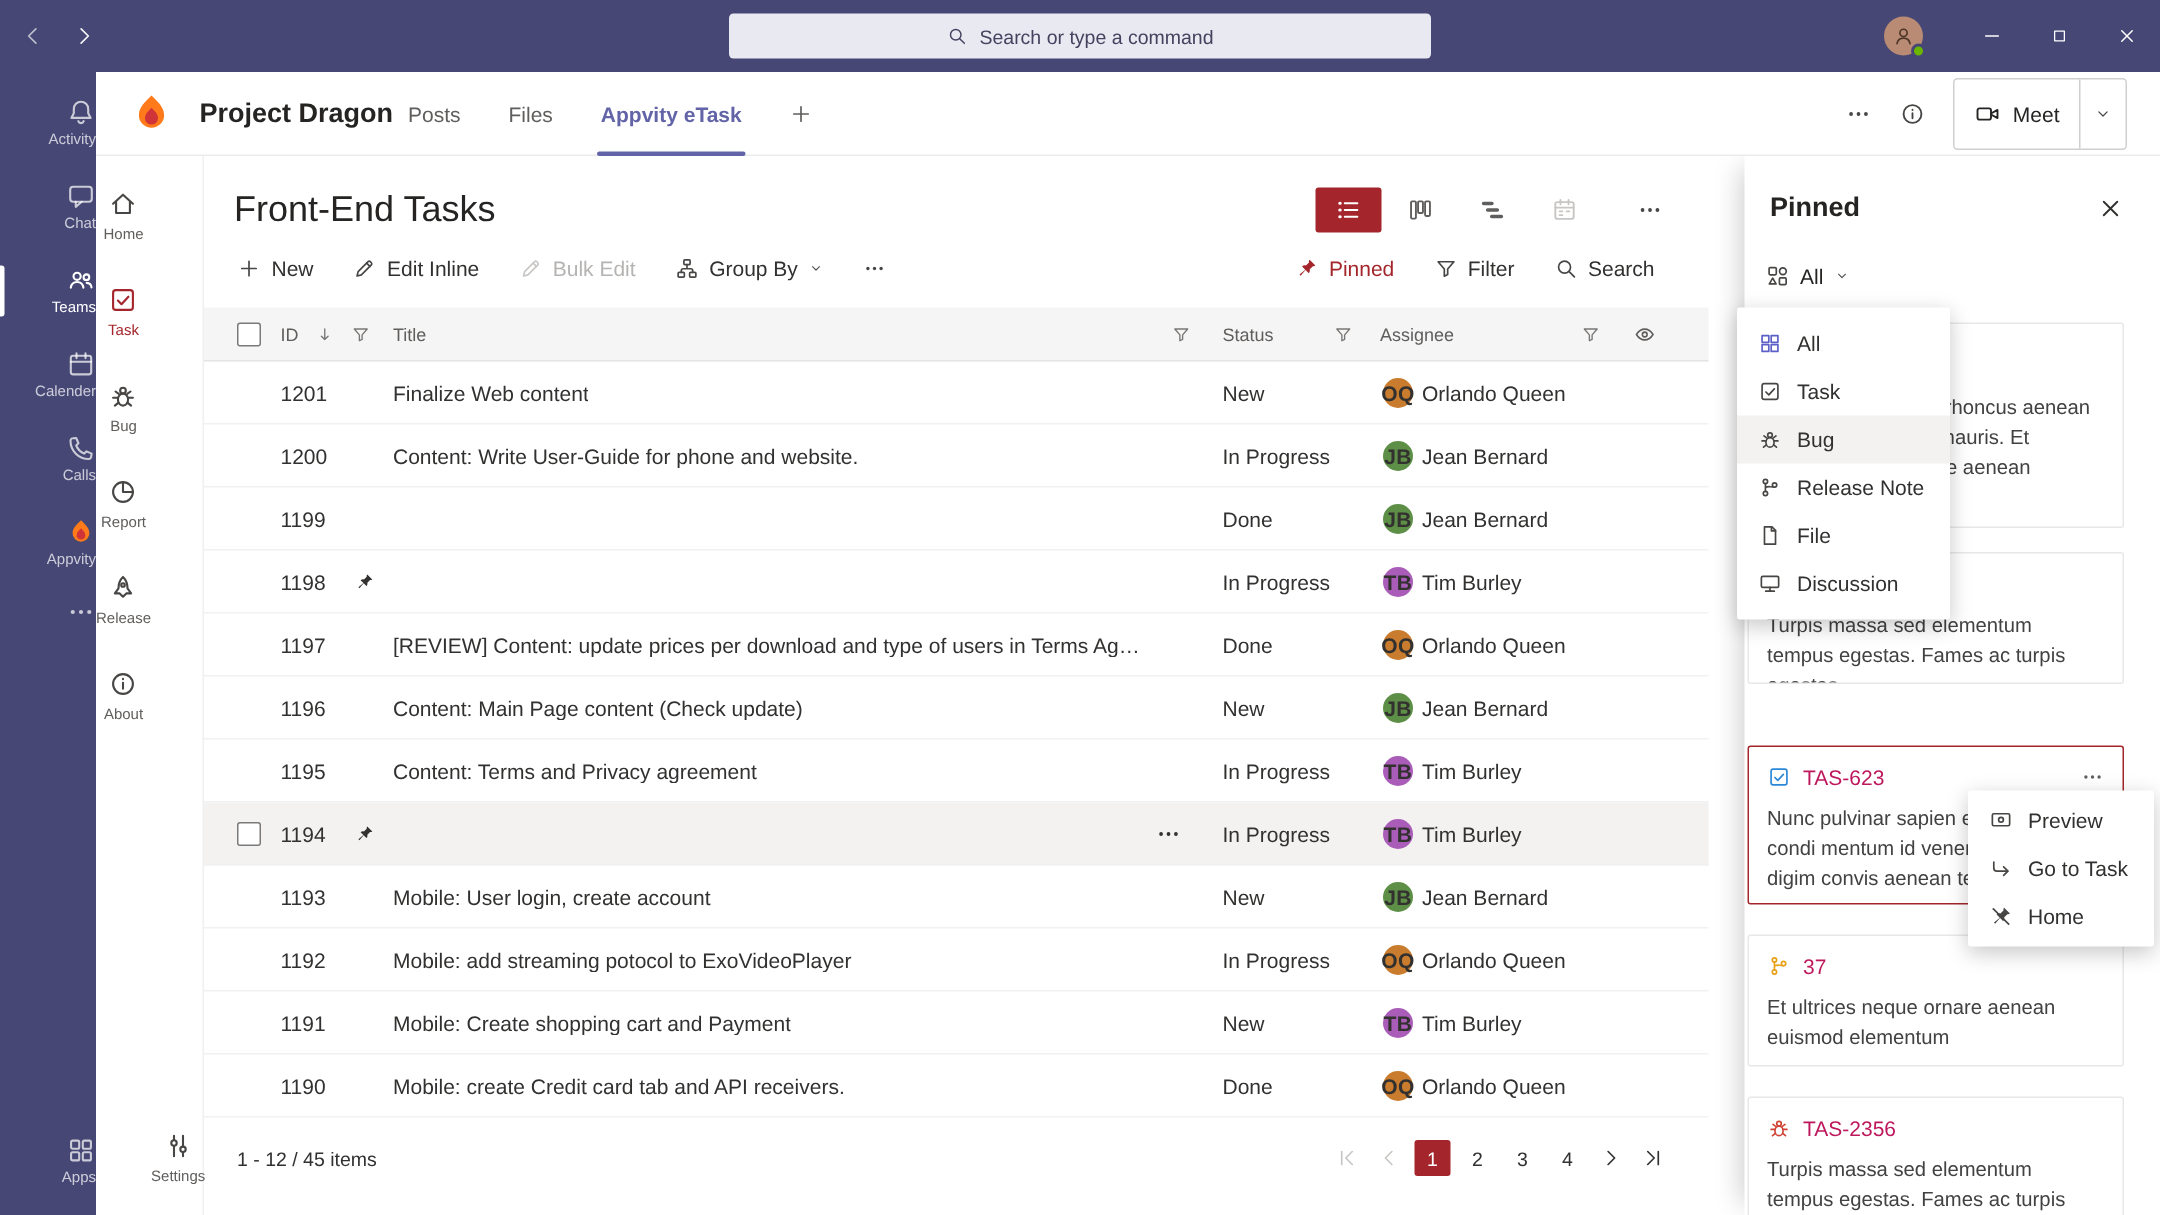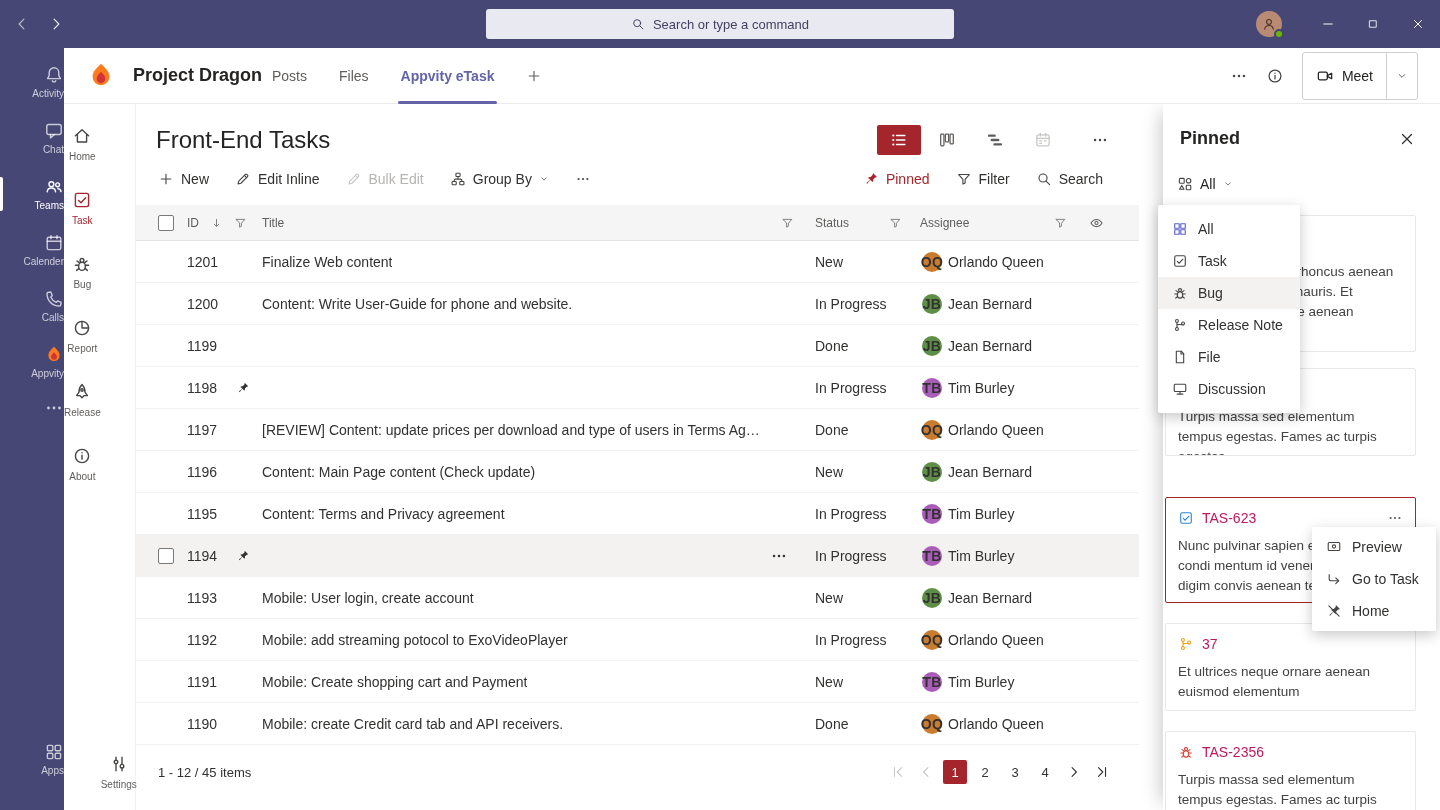--- a/index.html
+++ b/index.html
@@ -24,21 +24,21 @@
   .win-btn{width:45px;height:48px;display:flex;align-items:center;justify-content:center;color:#fff}
 
   
   .rail{position:absolute;top:48px;left:0;width:64px;bottom:0;background:#464775;display:flex;flex-direction:column;padding-top:6px;z-index:15}
   .rail-item{height:56px;display:flex;flex-direction:column;align-items:flex-end;justify-content:center;gap:4px;color:rgba(255,255,255,.72);position:relative}
   .rail-item .ic{width:20px;height:20px}
   .rail-item.small{height:36px}
   .rail-label{font-size:10px;line-height:10px}
   .rail-item.active{color:#fff}
   .rail-item.active::before{content:"";position:absolute;left:0;top:11px;bottom:11px;width:3px;background:#fff;border-radius:0 2px 2px 0}
-  .rail-bottom{margin-top:auto;padding-bottom:23px}
+  .rail-bottom{margin-top:auto;padding-bottom:8px}
 
   
   .team-header{position:absolute;top:48px;left:64px;right:0;height:56px;background:#fff;border-bottom:1px solid #ebebeb;z-index:10}
   .logo{position:absolute;left:22px;top:13px;width:30px;height:30px}
   .team-name{position:absolute;left:69px;top:17px;font-size:18px;font-weight:700;color:#252423}
   .tabs{position:absolute;left:208px;top:0;height:56px;display:flex;align-items:center;gap:32px}
   .tab{font-size:14px;color:#605e5c;height:56px;display:flex;align-items:center;position:relative}
   .tab.active{color:#6264A7;font-weight:600}
   .tab.active::after{content:"";position:absolute;left:-3px;right:-3px;bottom:0;height:3px;background:#6264A7;border-radius:2px}
   .tab-add{display:flex;align-items:center;color:#605e5c}

